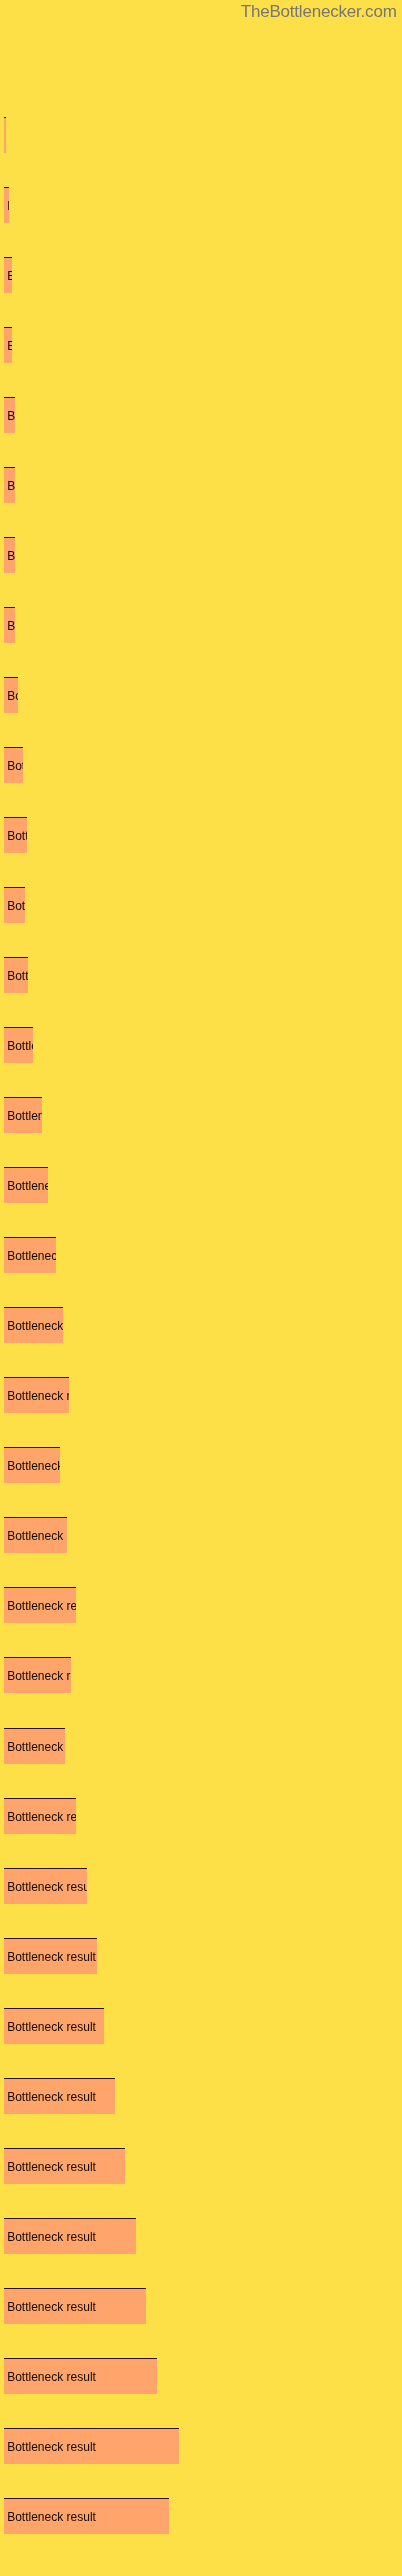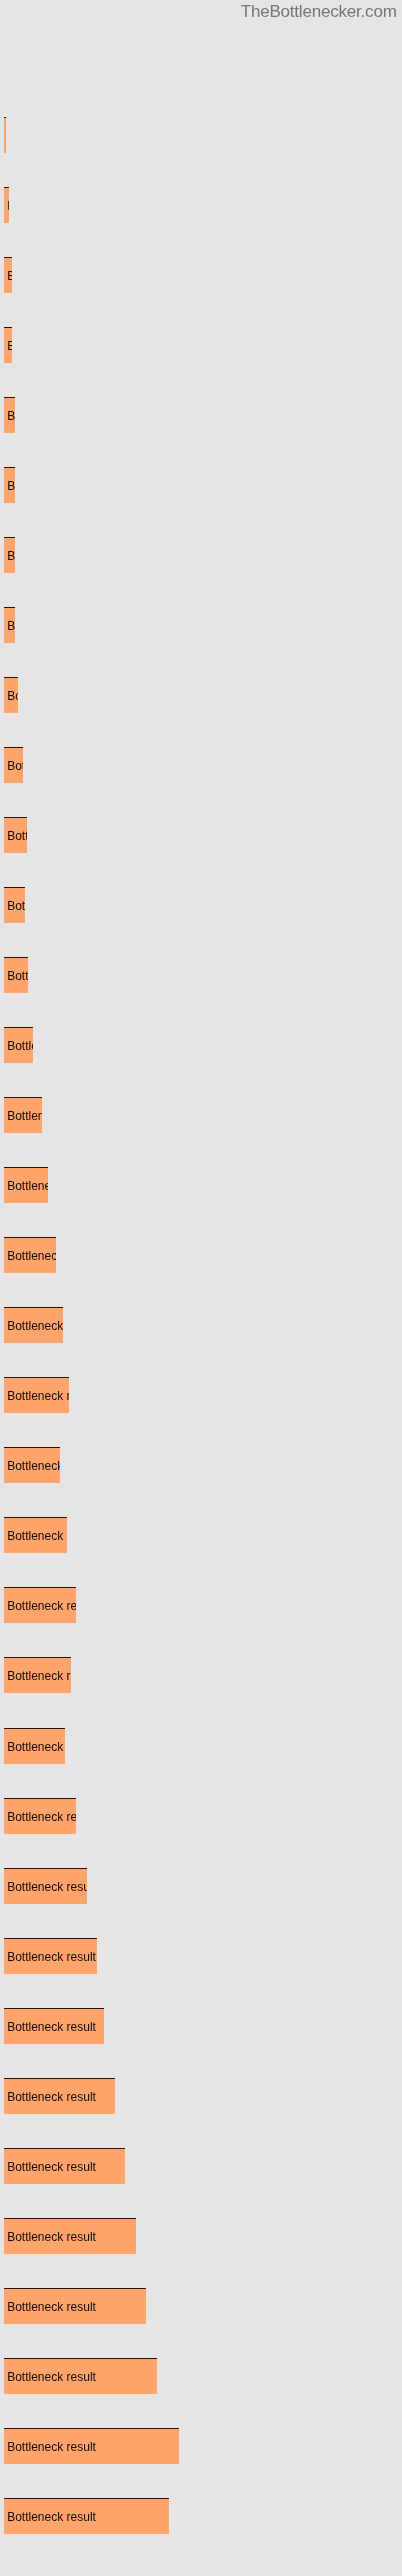--- a/index.html
+++ b/index.html
@@ -10,21 +10,21 @@
     position:relative;
     overflow:hidden;
     font-family:"Liberation Sans", sans-serif;
     -webkit-font-smoothing:antialiased;
   }
 
   .chart-root{
     position:absolute;
     left:0; top:0;
     width:403px; height:2576px;
-    background:#e5e5e5;
+    background:#fde047;
   }
 
   .watermark{
     position:absolute;
     right:6.4px;
     top:1.6px;
     font-size:17px;
     letter-spacing:-0.2px;
     color:#767676;
     white-space:nowrap;

